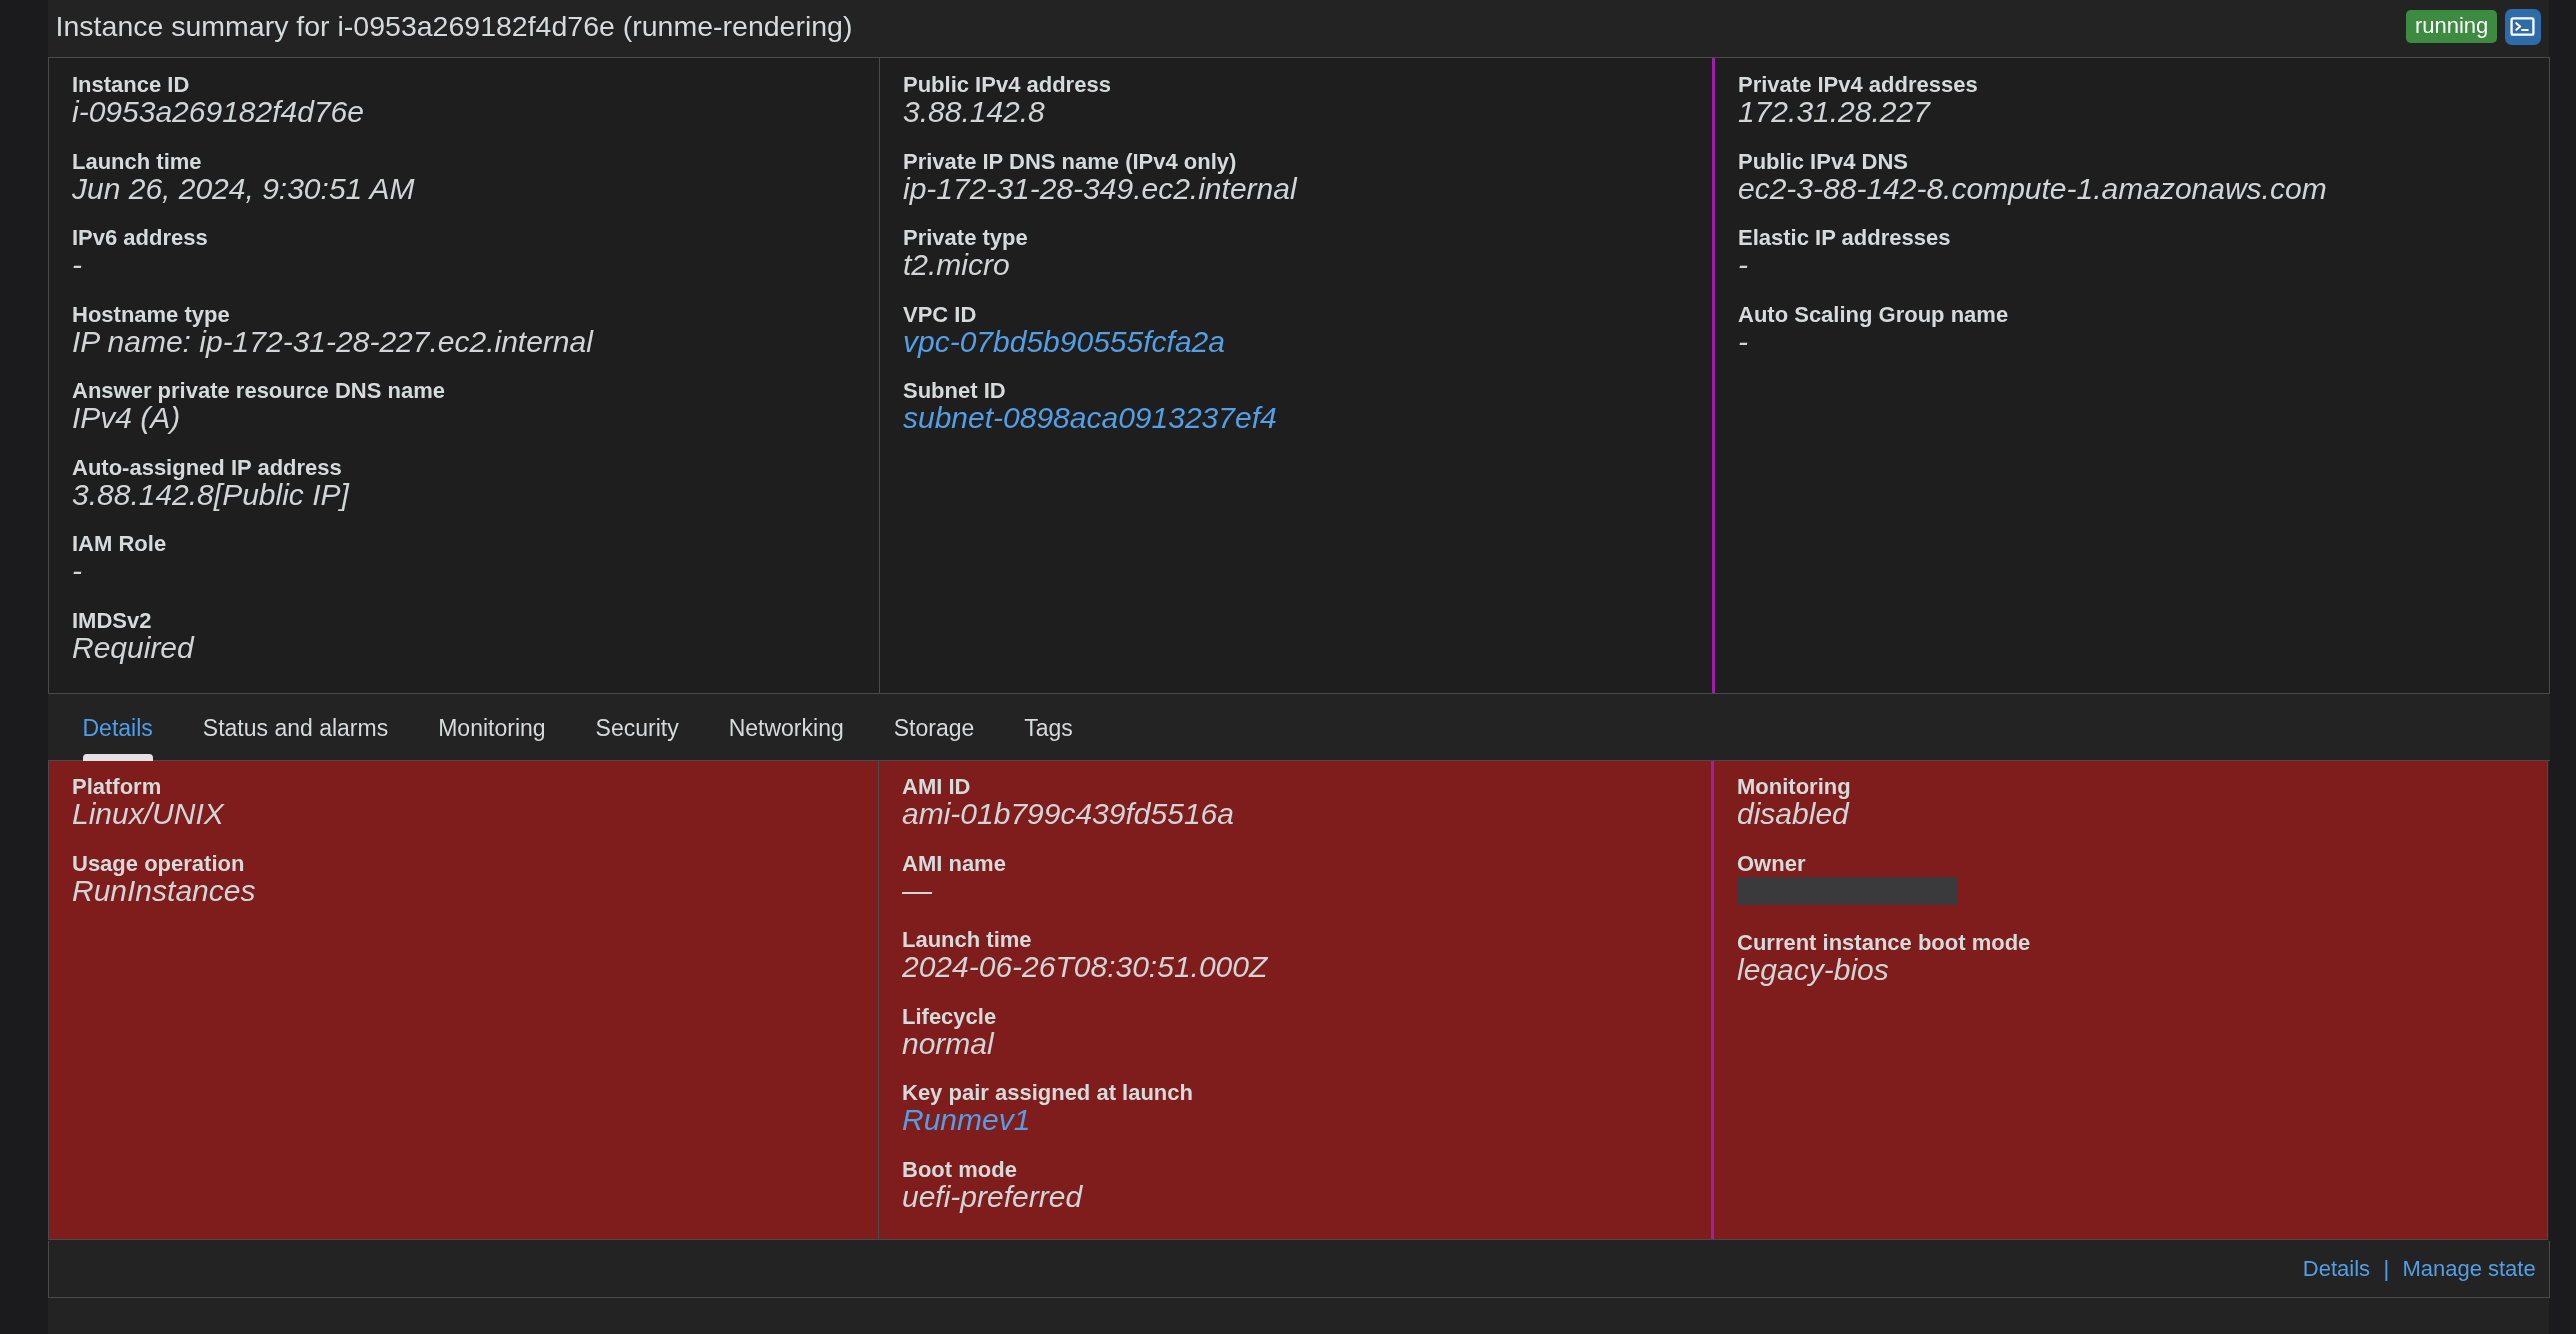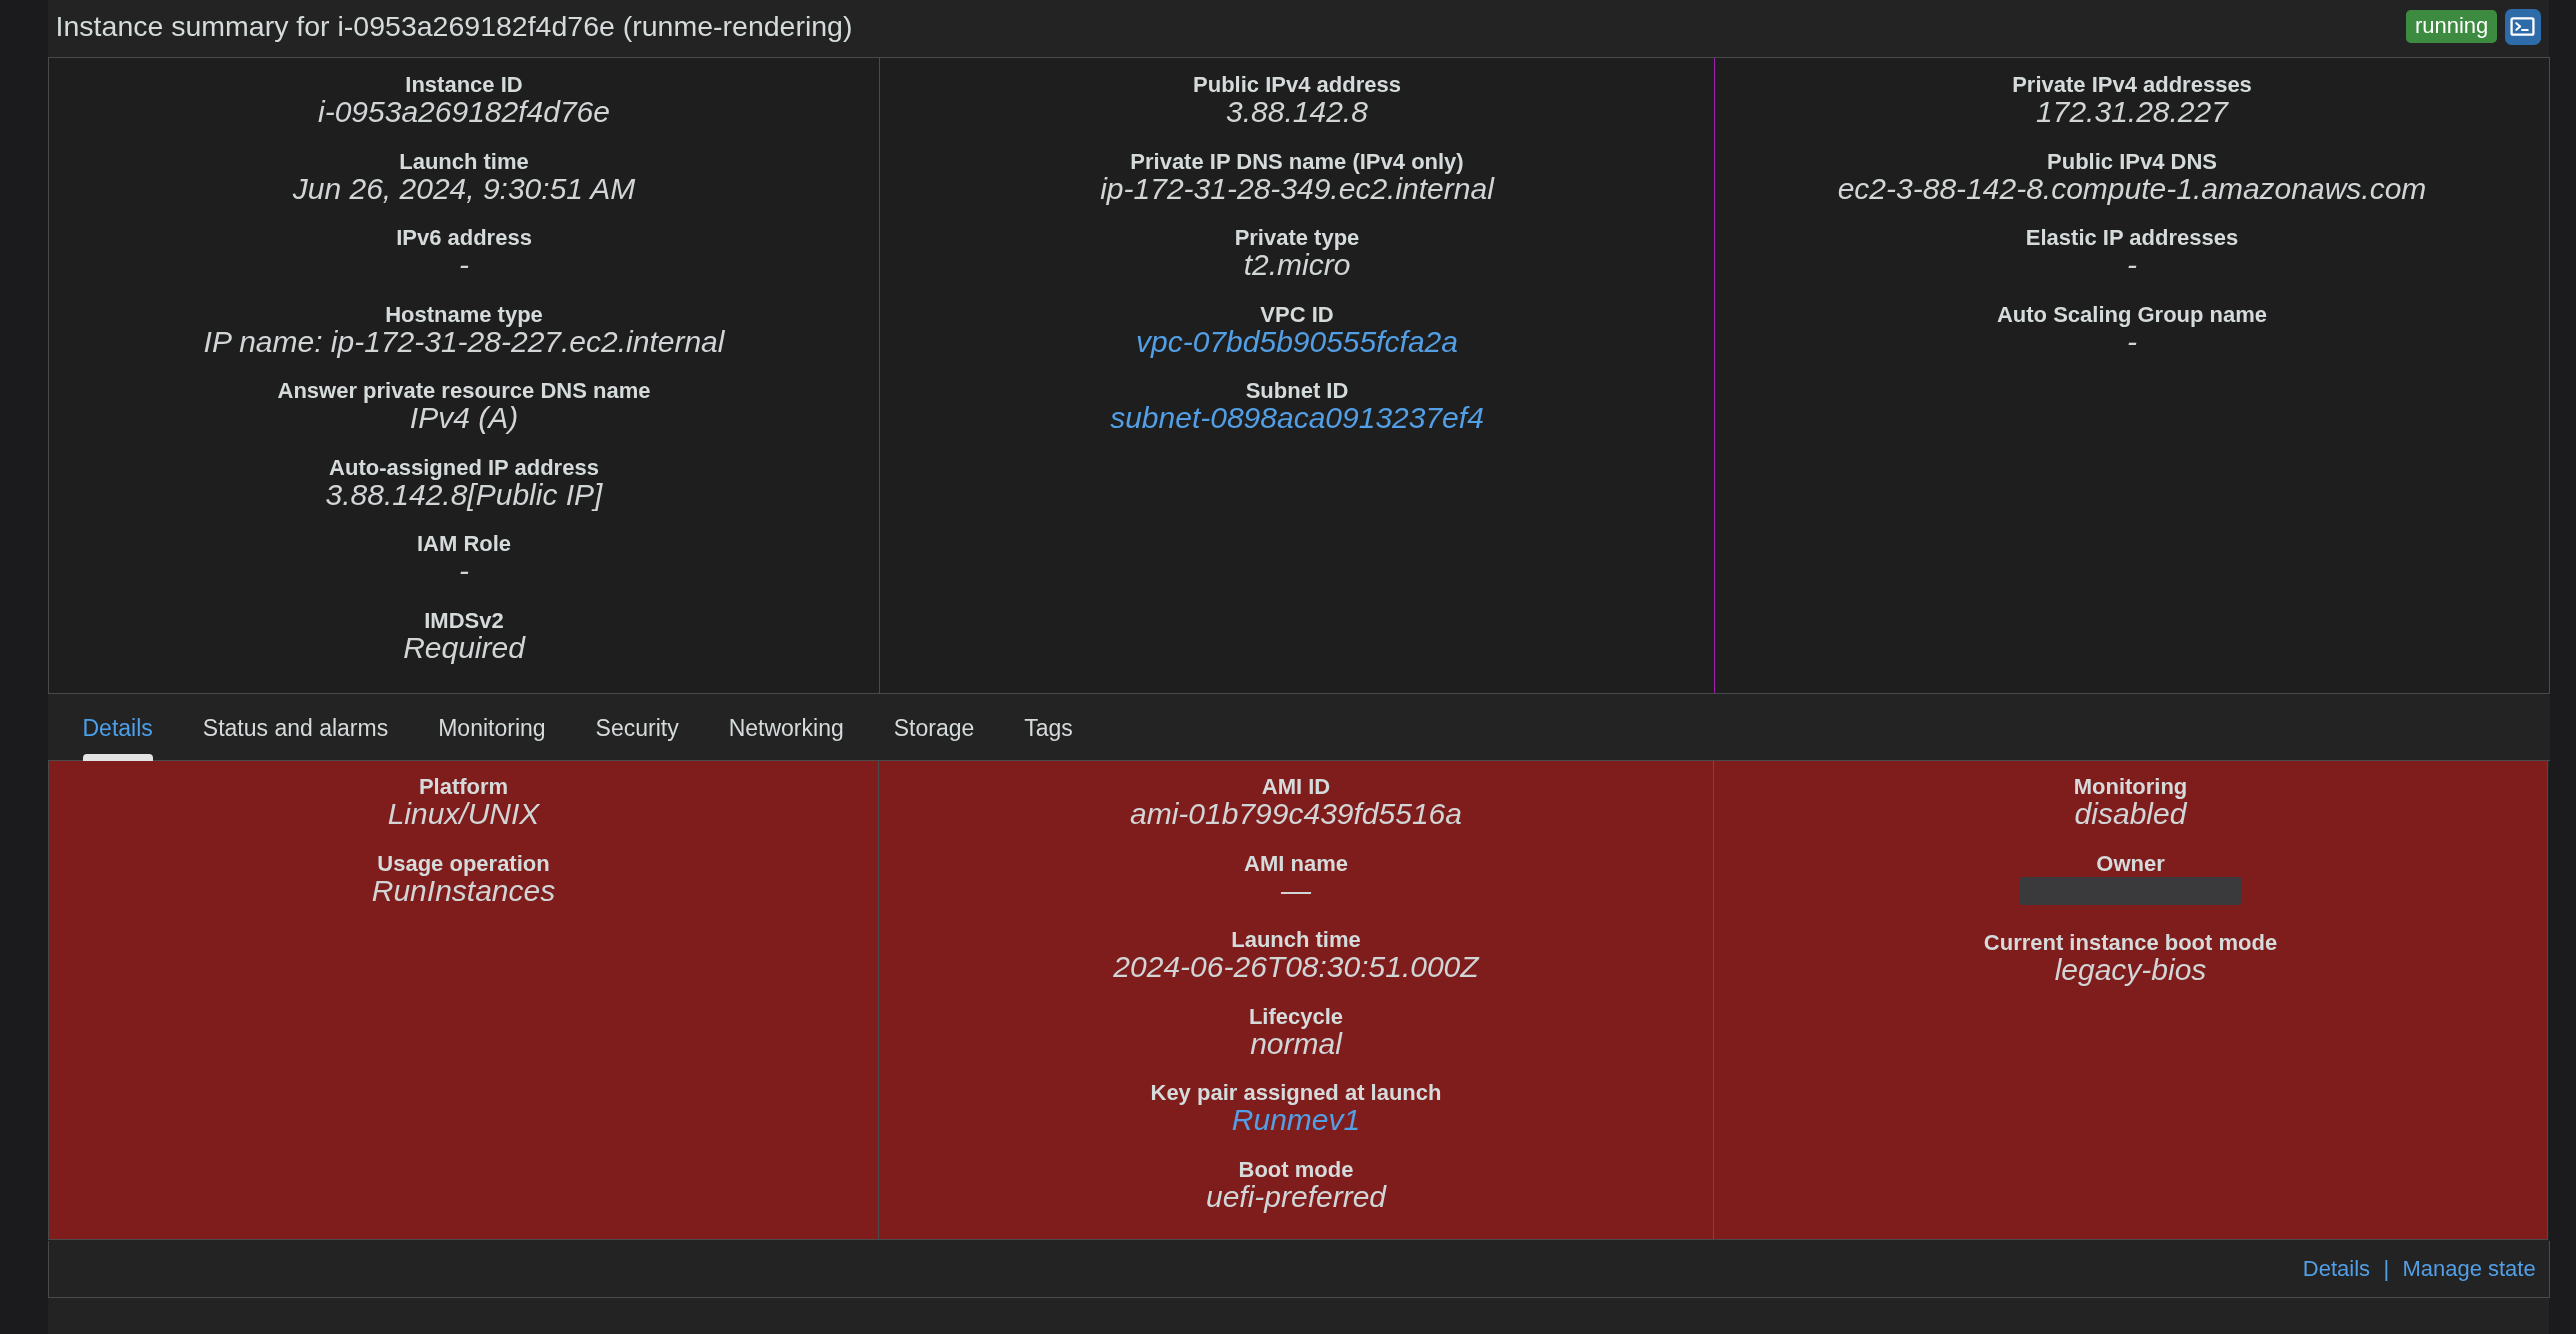--- a/index.html
+++ b/index.html
@@ -105,24 +105,23 @@
   
   .cols {
     display: flex;
     width: 100%;
     height: 100%;
     box-sizing: border-box;
   }
   .col {
     box-sizing: border-box;
     padding: 13.3px 23px 0 23px;
-    text-align: center;
   }
   .col.c1 { width: 831px; border-right: 1px solid #4a4a4d; }
-  .col.c2 { width: 835px; border-right: 1px solid #a21caf; }
+  .col.c2 { width: 835px; border-right: 3px solid #a21caf; }
   .col.c3 { flex: 1; }
 
   
   .field { margin-bottom: 21px; }
   .field:last-child { margin-bottom: 0; }
   .field-label {
     font-size: 22px;
     font-weight: bold;
     color: #d5dbdb;
     line-height: 27px;

